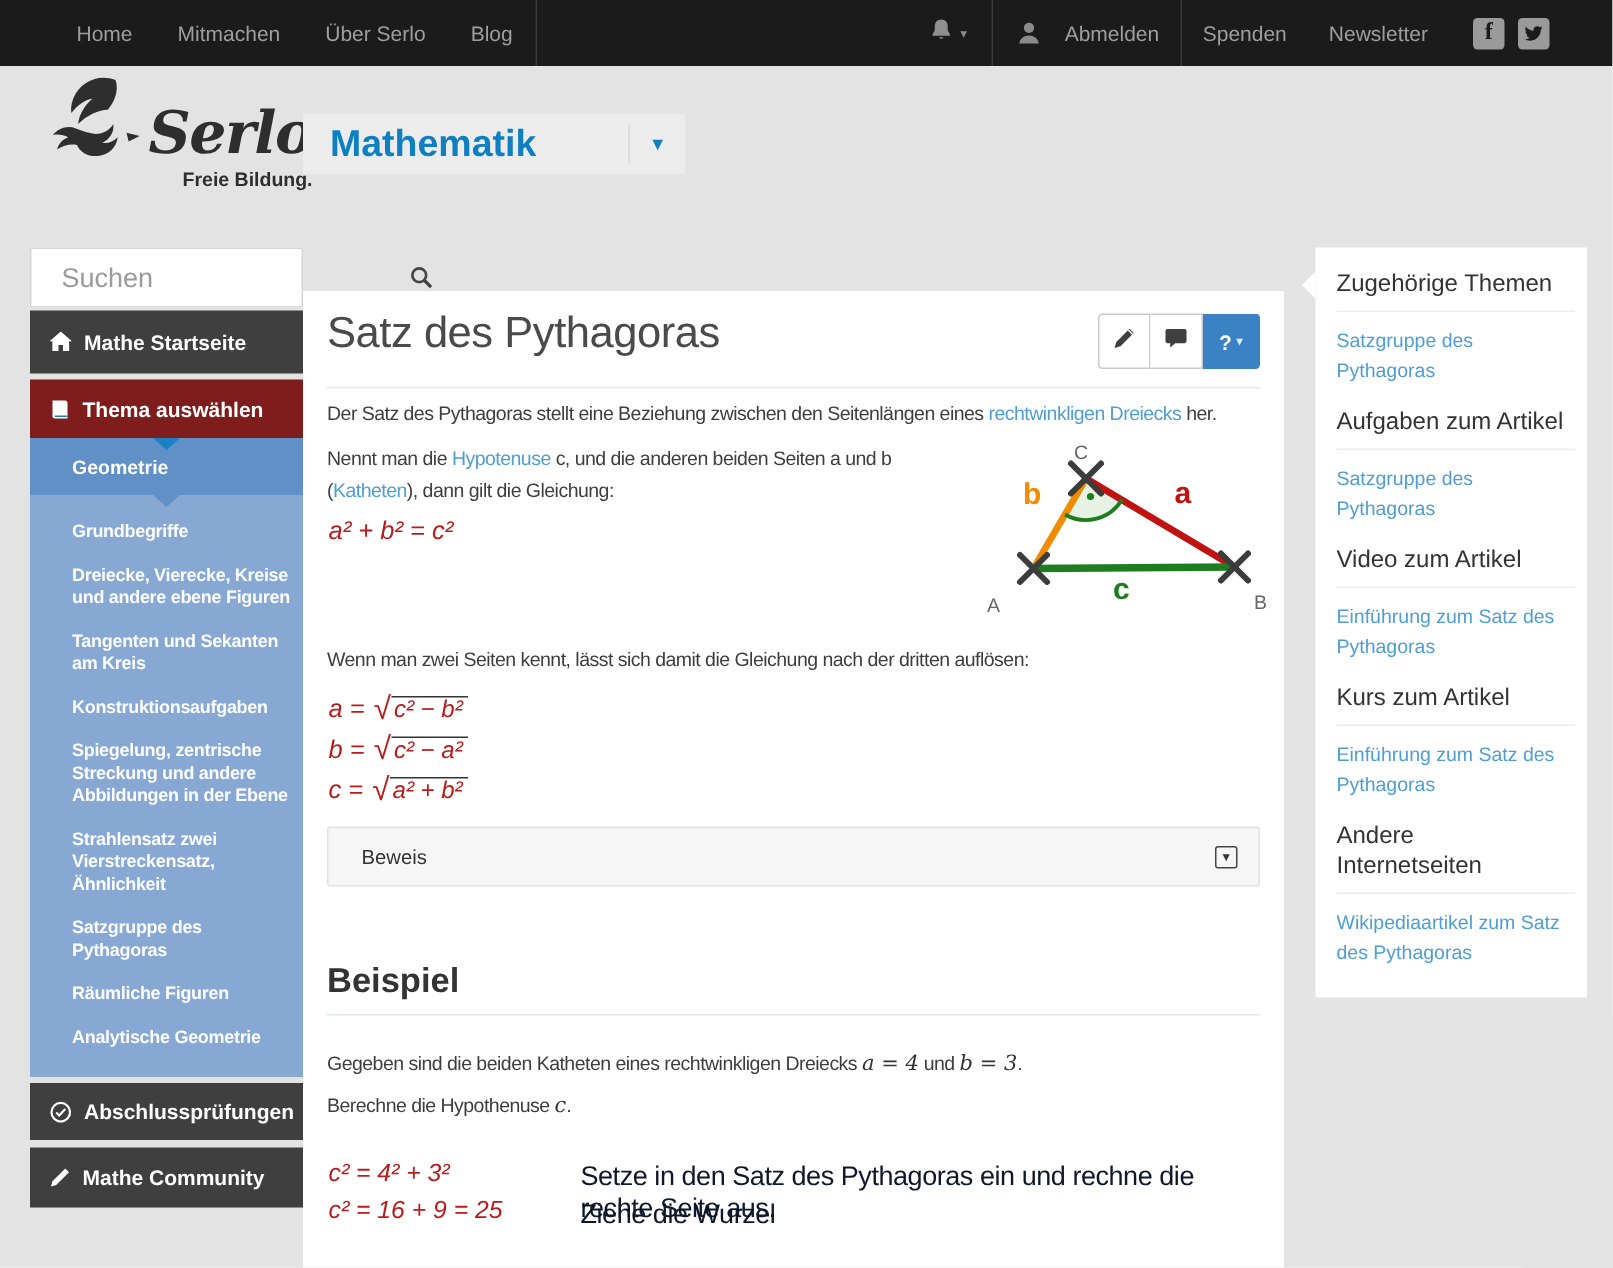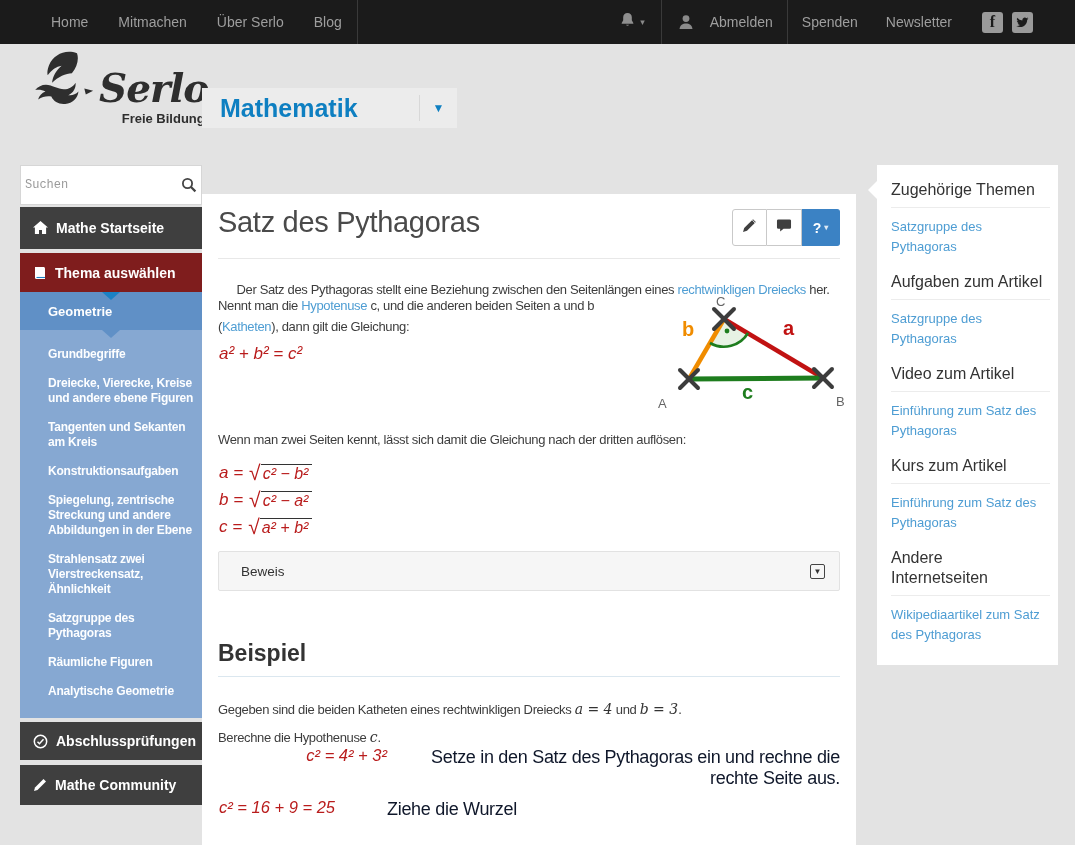--- a/index.html
+++ b/index.html
@@ -25,31 +25,31 @@
 
   
   .logo { position:absolute; left:33px; top:50px; display:flex; align-items:flex-end; cursor:pointer; }
   .logo svg { margin-bottom:14px; }
   .logo-text { display:flex; flex-direction:column; align-items:flex-end; }
   .serlo-word { font-family:"DejaVu Serif", serif; font-style:italic; font-weight:bold;
     font-size:39px; color:#2e2e2e; line-height:1; letter-spacing:-1px; }
   .tagline { font-size:13px; font-weight:bold; color:#2e2e2e; margin-top:3px; }
 
   
-  .subject { position:absolute; left:202px; top:88px; width:255px; height:40px; background:#ececec;
+  .subject { position:absolute; left:202px; top:76px; width:255px; height:40px; background:#ececec;
     display:flex; align-items:center; cursor:pointer; }
   .subject-label { font-size:25px; font-weight:bold; color:#0e7fc1; padding:0 18px; flex:1; }
   .subject-caret { width:38px; height:26px; border-left:1px solid #d8d8d8;
     display:flex; align-items:center; justify-content:center; color:#0e7fc1; font-size:12px; }
 
   
   .sidebar { position:absolute; left:20px; top:165px; width:182px; }
   .search-box { height:40px; background:#fff; border:1px solid #d6d6d6; display:flex; align-items:center; margin-bottom:2px; }
-  .search-box input { flex:1; border:none; outline:none; font-size:12px; padding-left:4px; color:#666;
-    font-family:Liberation Mono, monospace; background:transparent; }
+  .search-box input { flex:1; border:none; outline:none; font-size:18px; padding-left:20px; color:#666;
+    font-family:Liberation Sans, sans-serif; background:transparent; }
   .search-box input::placeholder { color:#9a9a9a; }
   .search-ico { width:34px; display:flex; justify-content:center; cursor:pointer; }
   .side-dark { background:#3f3f3f; color:#fff; font-size:14px; font-weight:bold;
     display:flex; align-items:center; padding:0 0 0 13px; cursor:pointer; }
   .side-dark .ico { margin-right:8px; display:flex; }
   .row-home { height:42px; margin-bottom:4px; }
   .side-topic { position:relative; background:#7f1d1d; color:#fff; font-size:14px; font-weight:bold;
     height:39px; display:flex; align-items:center; padding-left:13px; cursor:pointer; }
   .side-topic .ico { margin-right:8px; display:flex; }
   .side-topic::after { content:""; position:absolute; left:50%; bottom:-8px; margin-left:-9px;
@@ -72,21 +72,21 @@
   .toolbar { position:absolute; right:16px; top:15px; display:flex; }
   .tbtn { width:35px; height:37px; background:#fff; border:1px solid #c9c9c9; border-left:none;
     display:flex; align-items:center; justify-content:center; cursor:pointer; }
   .tbtn:first-child { border-left:1px solid #c9c9c9; border-radius:3px 0 0 3px; }
   .tbtn.help { background:#3b82c4; border-color:#3b82c4; border-radius:0 3px 3px 0; color:#fff;
     font-weight:bold; font-size:14px; width:38px; }
   .tbtn.help .caret-sm { color:#dce9f5; margin-left:3px; font-size:8px; }
   .rule { position:absolute; left:16px; right:16px; top:64px; border-bottom:1px solid #e8e8e8; }
   .para { position:absolute; left:16px; font-size:13px; letter-spacing:-0.35px; line-height:1.6; color:#3d3d3d; }
   .link { color:#4e9dd3; text-decoration:none; cursor:pointer; }
-  .p1 { top:86px; width:630px;text-align:center; }
+  .p1 { top:72px; width:630px; }
   .p2 { top:102px; width:412px; }
   .math { font-family:Liberation Sans, sans-serif; font-style:italic; color:#b91c1c; }
   .eq-main { position:absolute; left:17px; top:150px; font-size:17px; }
   .triangle-fig { position:absolute; left:448px; top:100px; }
   .p3 { top:236px; width:620px; }
   .eqs { position:absolute; left:17px; top:262px; }
   .eq-row { height:27px; font-size:17px; display:flex; align-items:flex-end; }
   .sqrt-sign { font-style:normal; font-size:21px; line-height:1; margin-left:6px; }
   .sqrt-rad { border-top:1.4px solid #333; padding:0 4px 0 2px; font-size:16px; }
   .proof { position:absolute; left:16px; right:16px; top:357px; height:40px; background:#f6f6f6;
@@ -95,21 +95,21 @@
   .proof-ico { width:15px; height:15px; border:1.5px solid #444; border-radius:2px; margin-right:14px;
     display:flex; align-items:center; justify-content:center; font-size:8px; color:#333; }
   .content h2 { position:absolute; left:16px; right:16px; top:446px; font-size:23px; font-weight:bold;
     color:#333; padding-bottom:9px; border-bottom:1px solid #dbe7ef; }
   .p4 { top:504px; width:620px; }
   .p5 { top:532px; width:620px; }
   .inline-math { font-family:"DejaVu Serif", serif; font-style:italic; font-size:14px; color:#333; letter-spacing:0; }
   .step { position:absolute; left:17px; right:16px; display:flex; align-items:flex-start; }
   .step-math { width:168px; flex:none; font-size:16.5px; }
   .step-note { font-size:18px; letter-spacing:-0.3px; color:#0f172a; padding-top:1px; }
-  .s1 { top:552px;text-align:right; } .s2 { top:604px; } .s3 { top:656px; }
+  .s1 { top:579px; } .s2 { top:604px; } .s3 { top:656px; }
 
   
   .related { position:absolute; left:877px; top:165px; width:181px; min-height:367px; background:#fff; padding:2px 8px 18px 14px; }
   .related::before { content:""; position:absolute; left:-9px; top:16px;
     border-top:9px solid transparent; border-bottom:9px solid transparent; border-right:9px solid #fff; }
   .rel-heading { font-size:16px; color:#333; padding:13px 0 7px; border-bottom:1px solid #ececec; white-space:pre-line; line-height:1.25; }
   .rel-link { display:block; font-size:13px; color:#4e9dd3; padding:9px 0 3px; line-height:1.5;
     white-space:pre-line; text-decoration:none; cursor:pointer; }
 
   

